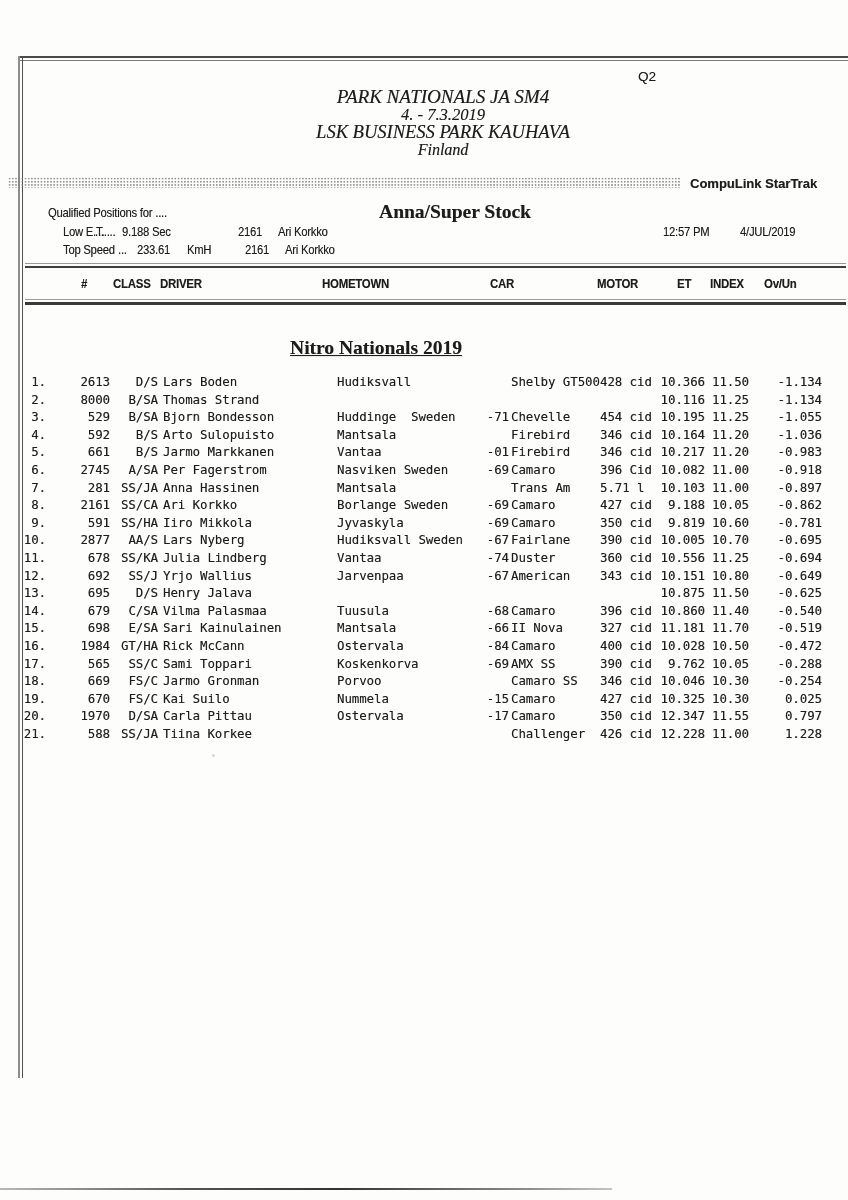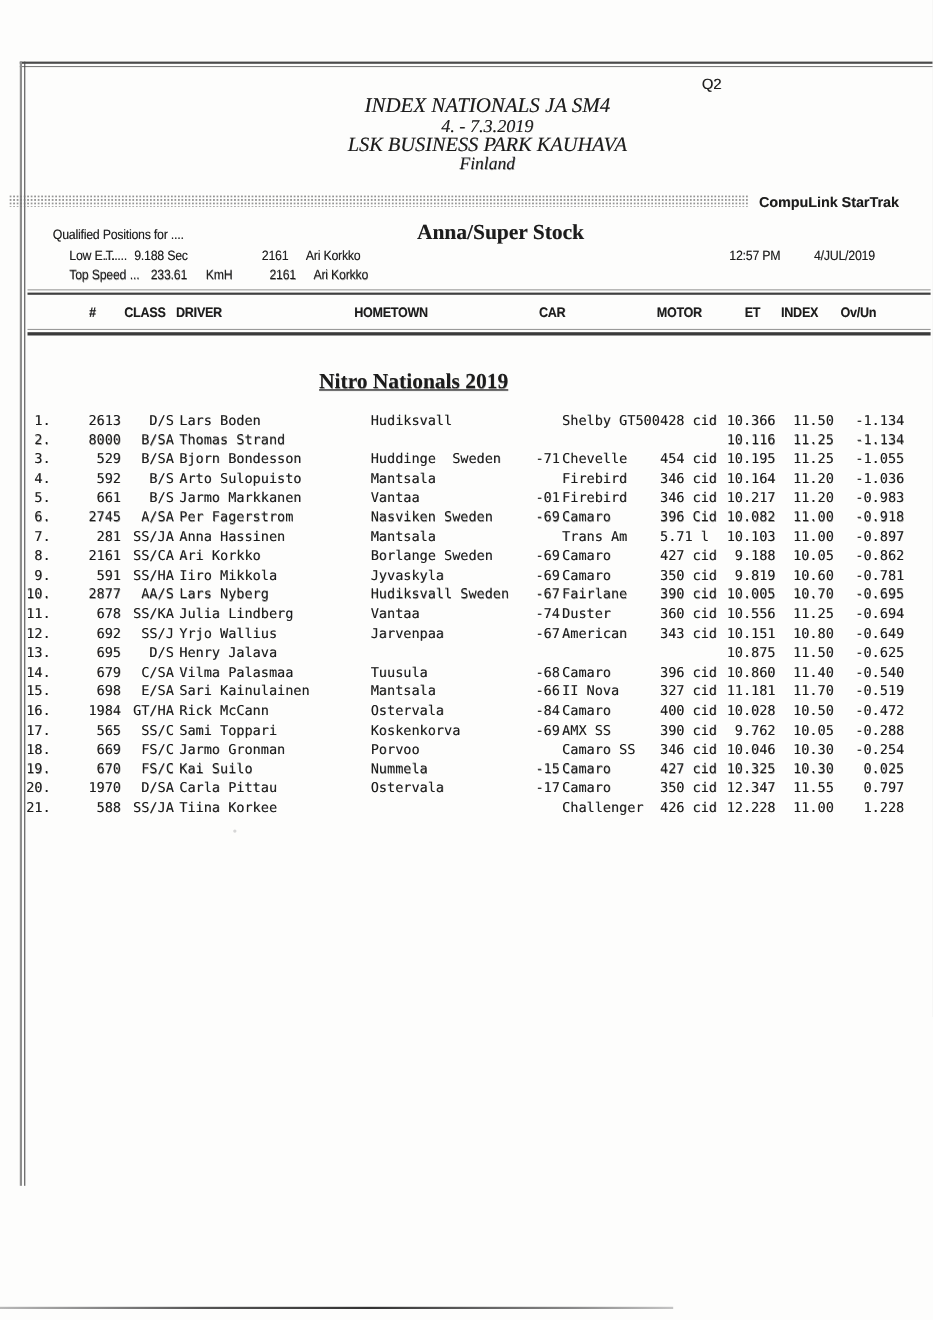--- a/index.html
+++ b/index.html
@@ -19,40 +19,40 @@
   .cell{position:absolute;top:0;line-height:17.6px;white-space:pre;}
   .c-rank{left:14px;width:32px;text-align:right;}
   .c-no{left:52px;width:58px;text-align:right;}
   .c-cls{left:112px;width:46px;text-align:right;}
   .c-driver{left:163px;}
   .c-hometown{left:337px;}
   .c-caryear{left:478px;width:31px;text-align:right;}
   .c-carname{left:511px;}
   .c-motor{left:600px;}
   .c-et{left:648px;width:57px;text-align:right;}
-  .c-idx{left:712px;width:46px;text-align:right;}
+  .c-idx{left:712px;width:46px;text-align:left;}
   .c-ovun{left:764px;width:58px;text-align:right;}
   .dotband{background-image:radial-gradient(circle,#777 0.8px,transparent 1.05px);
            background-size:3.2px 3.2px;opacity:.78;}
 </style>
 </head>
 <body>
 
 <div id="stage">
 
   <div class="abs" style="left:18px;top:56px;width:830px;height:2px;background:#4a4a4a;"></div>
   <div class="abs" style="left:18px;top:60px;width:830px;height:1px;background:#7d7d7d;"></div>
   <div class="abs" style="left:18px;top:56px;width:1.5px;height:1022px;background:#8d8d8d;"></div>
   <div class="abs" style="left:21.5px;top:56px;width:1.5px;height:1022px;background:#4f4f4f;"></div>
   <div class="abs" style="left:0;top:1188px;width:612px;height:2px;background:linear-gradient(to right,#b8b8b8,#555 30%,#333 55%,#888 85%,#c4c4c4);"></div>
   <div class="abs" style="left:212px;top:754px;width:3px;height:3px;background:#d6d6d6;border-radius:50%;"></div>
 
   <div class="abs ink" style="left:638px;top:69px;font-size:13.5px;">Q2</div>
 
-  <div class="abs ink serif-i center" style="left:443px;top:86px;font-size:19px;">INDEX NATIONALS JA SM4</div>
+  <div class="abs ink serif-i center" style="left:443px;top:86px;font-size:19px;">PARK NATIONALS JA SM4</div>
   <div class="abs ink serif-i center" style="left:443px;top:105px;font-size:16.5px;">4. - 7.3.2019</div>
   <div class="abs ink serif-i center" style="left:443px;top:122px;font-size:18.5px;">LSK BUSINESS PARK KAUHAVA</div>
   <div class="abs ink serif-i center" style="left:443px;top:141px;font-size:16px;">Finland</div>
 
   <div class="abs dotband" style="left:8px;top:177px;width:672px;height:11px;"></div>
   <div class="abs ink" style="left:690px;top:176px;font-size:13px;font-weight:600;">CompuLink StarTrak</div>
 
   <div class="abs ink cond info" style="left:48px;top:206px;">Qualified Positions for ....</div>
 
   <div class="abs" style="left:0;top:225px;width:848px;height:15px;">

